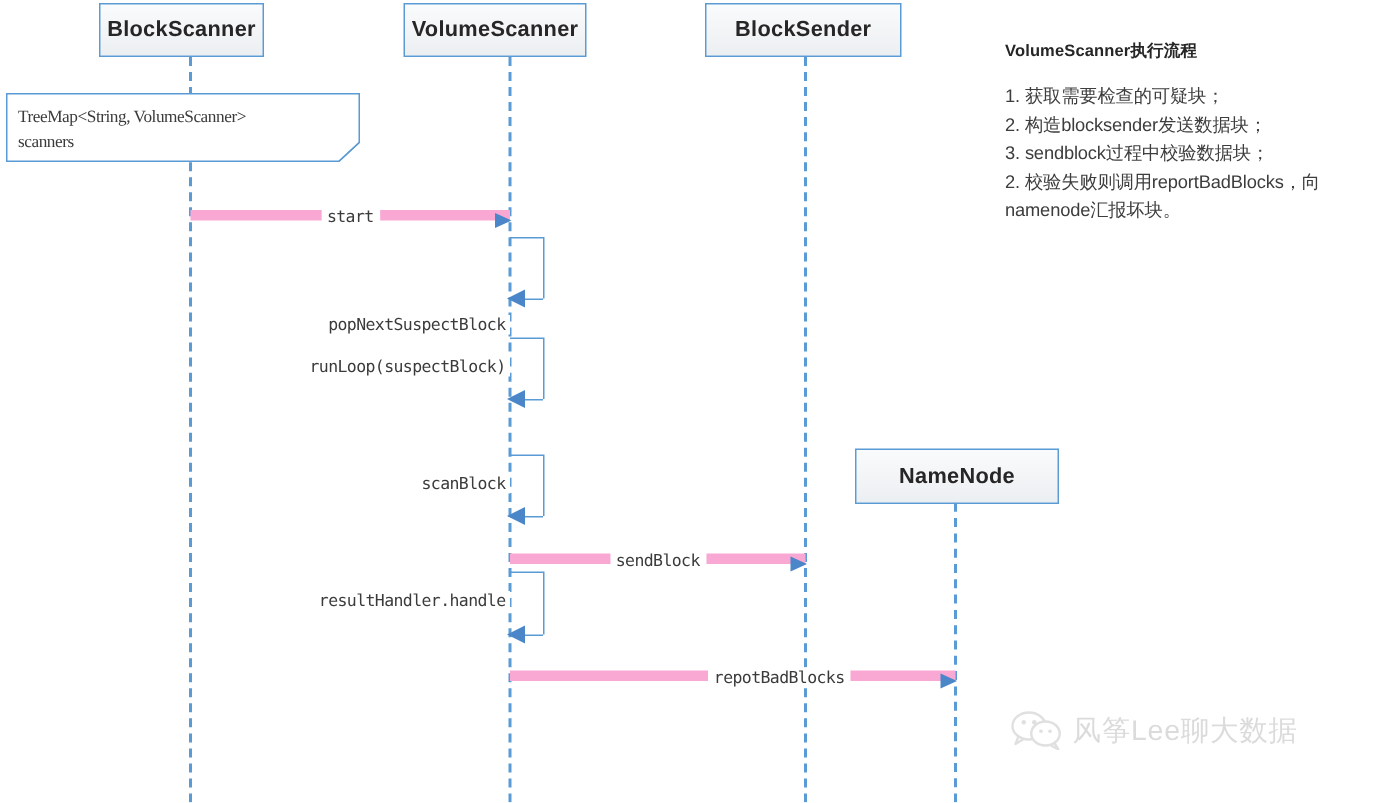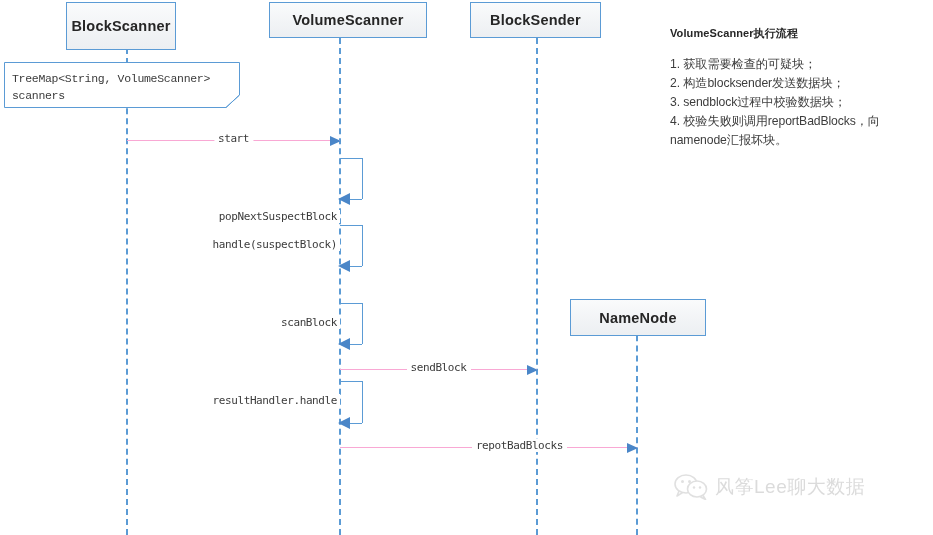--- a/index.html
+++ b/index.html
@@ -47,32 +47,32 @@
   .note-svg {
     position: absolute;
     left: 0;
     top: 0;
   }
   .note-text {
     position: absolute;
     left: 8px;
     top: 8px;
     right: 18px;
-    font-family: Liberation Mono, monospace;
+    font-family: Liberation Serif, serif;
     font-size: 11.5px;
     line-height: 17px;
     color: #3b3b3b;
     letter-spacing: -0.3px;
     white-space: pre-line;
   }
   
   .msg {
     position: absolute;
     height: 0;
-    border-top: 1px solid #f9a8d4;
+    border-top: 7px solid #f9a8d4;
   }
   .msg .head {
     position: absolute;
     top: -5px;
     right: -1px;
     width: 0;
     height: 0;
     border-top: 5px solid transparent;
     border-bottom: 5px solid transparent;
     border-left: 11px solid #4a86c8;
@@ -172,25 +172,25 @@
 </head>
 <body>
 
 <div id="canvas">
 
   <div class="lifeline" style="left:126px; top:38px;  height:497px;"></div>
   <div class="lifeline" style="left:339px; top:38px;  height:497px;"></div>
   <div class="lifeline" style="left:536px; top:38px;  height:497px;"></div>
   <div class="lifeline" style="left:636px; top:325px; height:210px;"></div>
 
-  <div class="participant" style="left:66px; top:2px; width:110px; height:48px;text-align:center;">
+  <div class="participant" style="left:66px; top:2px; width:110px; height:36px;text-align:center;">
     <span>BlockScanner</span>
   </div>
 
-  <div class="participant" style="left:269px; top:2px; width:158px; height:36px;">
+  <div class="participant" style="left:269px; top:2px; width:122px; height:36px;">
     <span>VolumeScanner</span>
   </div>
 
   <div class="participant" style="left:470px; top:2px; width:131px; height:36px;">
     <span>BlockSender</span>
   </div>
 
   <div class="participant" style="left:570px; top:288px; width:136px; height:37px;margin-top:11px;">
     <span>NameNode</span>
   </div>
@@ -225,21 +225,21 @@
     <span class="bot" style="top:41px; width:22px;"></span>
     <span class="head" style="top:35px;"></span>
     <span class="label" style="right:24px; top:13px;margin-top:39px;">popNextSuspectBlock</span>
   </div>
 
   <div class="selfmsg" style="left:340px; top:225px; width:24px; height:42px;">
     <span class="top" style="width:22px;"></span>
     <span class="side" style="left:22px; height:41px;"></span>
     <span class="bot" style="top:41px; width:22px;"></span>
     <span class="head" style="top:35px;"></span>
-    <span class="label" style="right:24px; top:13px;">handle(suspectBlock)</span>
+    <span class="label" style="right:24px; top:13px;">runLoop(suspectBlock)</span>
   </div>
 
   <div class="selfmsg" style="left:340px; top:303px; width:24px; height:42px;">
     <span class="top" style="width:22px;"></span>
     <span class="side" style="left:22px; height:41px;"></span>
     <span class="bot" style="top:41px; width:22px;"></span>
     <span class="head" style="top:35px;"></span>
     <span class="label" style="right:24px; top:13px;">scanBlock</span>
   </div>
 
@@ -249,21 +249,21 @@
     <span class="bot" style="top:42px; width:22px;"></span>
     <span class="head" style="top:36px;"></span>
     <span class="label" style="right:24px; top:13px;">resultHandler.handle</span>
   </div>
 
   <div id="desc-panel">
     <div id="desc-title">VolumeScanner执行流程</div>
     <div class="desc-line">1. 获取需要检查的可疑块；</div>
     <div class="desc-line">2. 构造blocksender发送数据块；</div>
     <div class="desc-line">3. sendblock过程中校验数据块；</div>
-    <div class="desc-line">4. 校验失败则调用reportBadBlocks，向</div>
+    <div class="desc-line">2. 校验失败则调用reportBadBlocks，向</div>
     <div class="desc-line">namenode汇报坏块。</div>
   </div>
 
   <div id="watermark">
     <svg width="34" height="26" viewBox="0 0 34 26">
       <ellipse cx="12" cy="10" rx="11" ry="9" fill="none" stroke="#9a9a9a" stroke-width="1.6"></ellipse>
       <path d="M5,17 L3,22 L8.5,18.6" fill="none" stroke="#9a9a9a" stroke-width="1.6" stroke-linejoin="round"></path>
       <circle cx="8.5" cy="7.5" r="1.5" fill="#9a9a9a"></circle>
       <circle cx="15.5" cy="7.5" r="1.5" fill="#9a9a9a"></circle>
       <ellipse cx="23" cy="15" rx="9.5" ry="8" fill="#ffffff" stroke="#9a9a9a" stroke-width="1.6"></ellipse>

